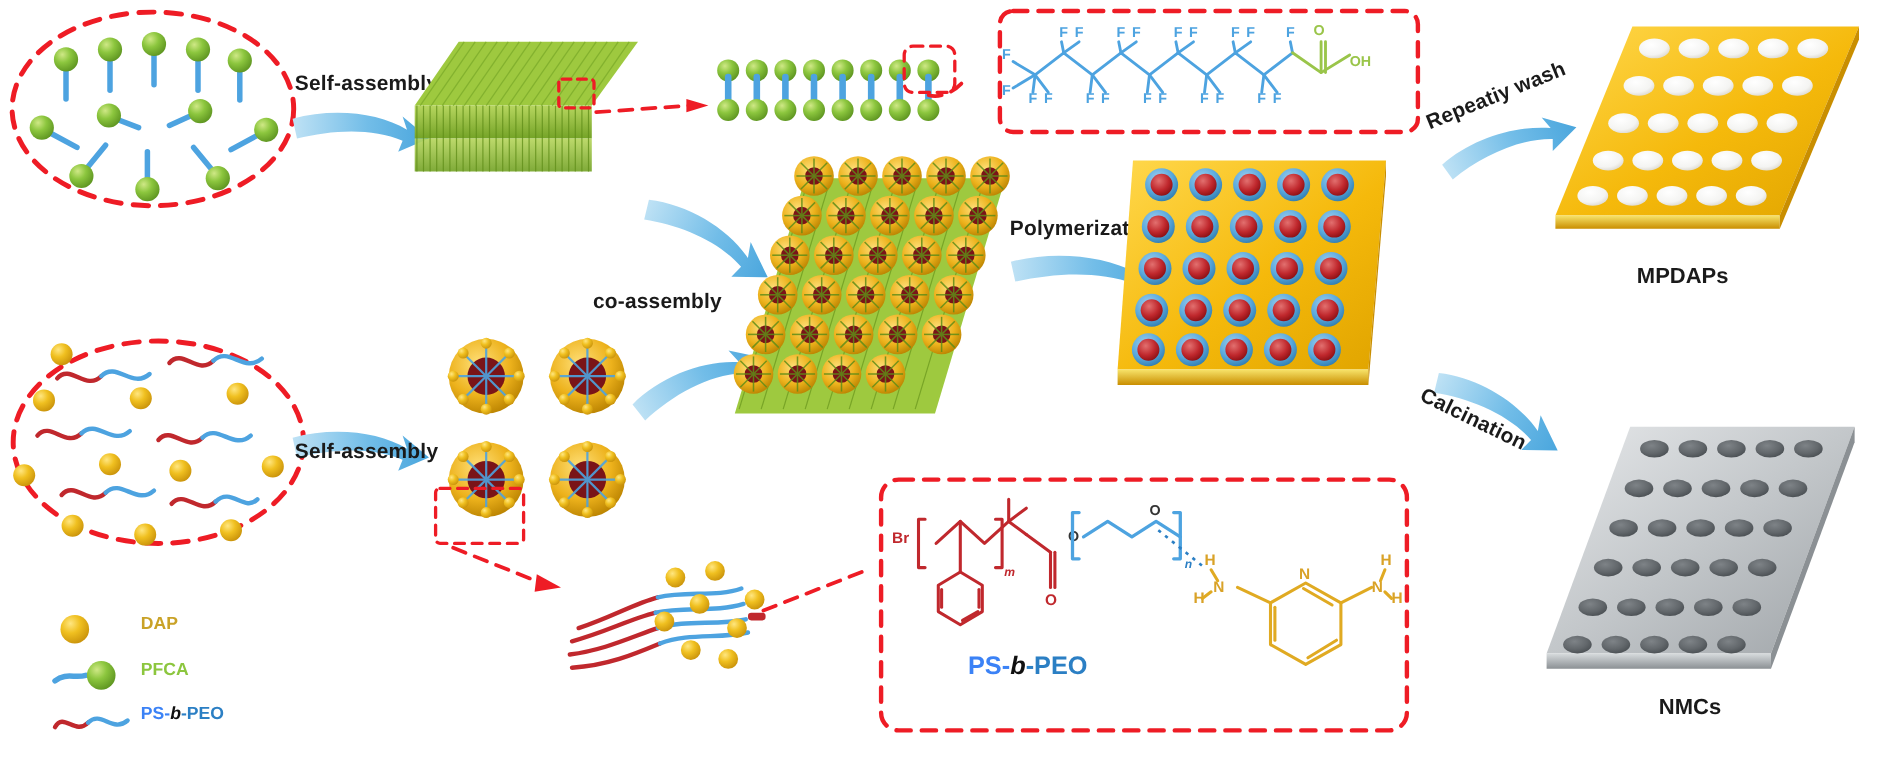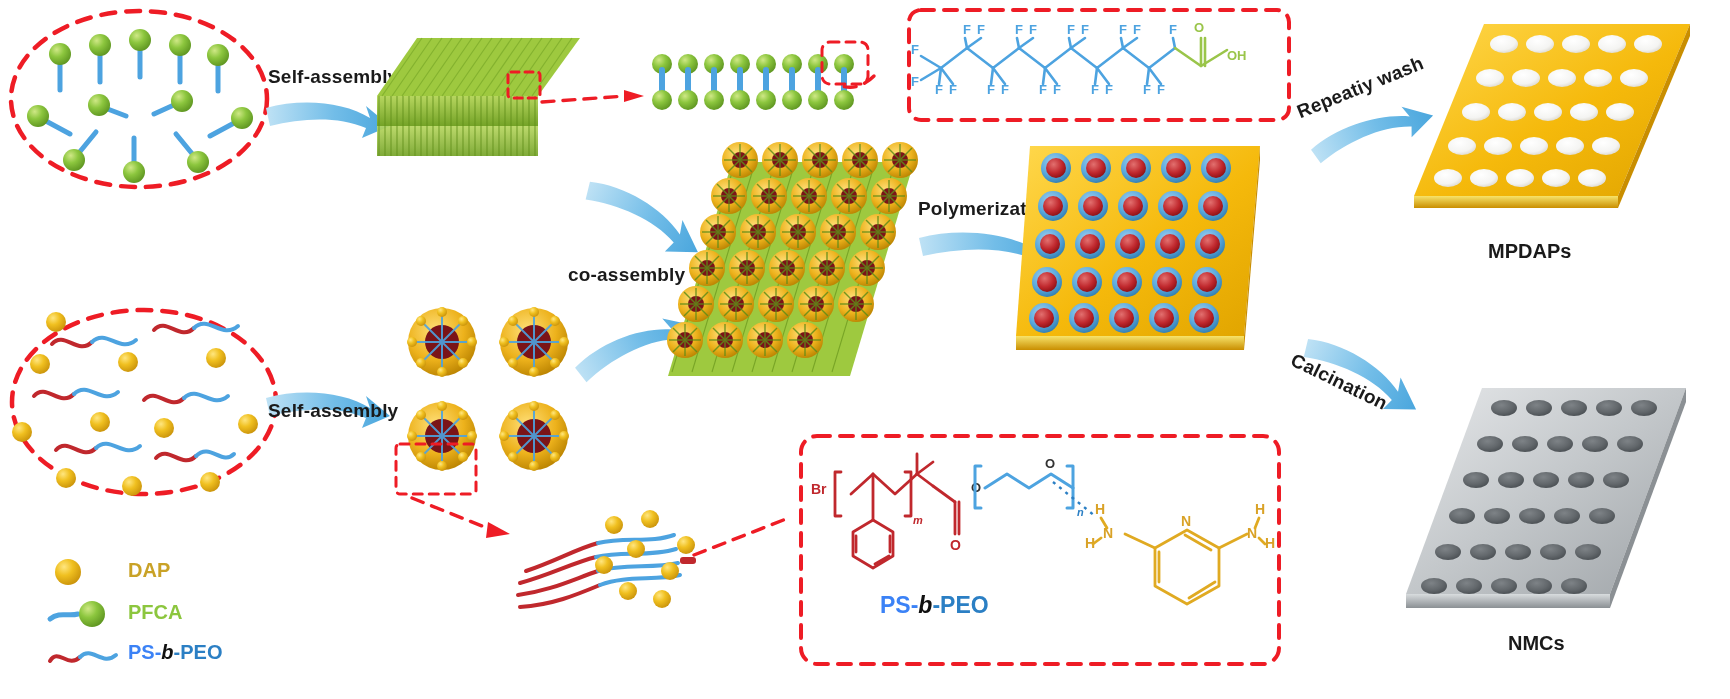--- a/index.html
+++ b/index.html
@@ -3,21 +3,21 @@
 <meta charset="utf-8">
 <style>
   html,body{margin:0;padding:0;background:#fff;}
   body{width:1730px;height:699px;position:relative;overflow:hidden;
        font-family:"Liberation Sans",sans-serif;}
   .stage{position:absolute;inset:0;}
   .abs{position:absolute;}
   .lbl{position:absolute;font-weight:bold;color:#1a1a1a;white-space:nowrap;}
   .lbl-step{font-size:19px;letter-spacing:.2px;}
   .lbl-prod{font-size:20px;}
-  .legend-text{font-size:20px;font-weight:bold;white-space:nowrap;}
+  .legend-text{font-size:16px;font-weight:bold;white-space:nowrap;}
   .c-dap{color:#c9a227;}
   .c-pfca{color:#8cc63e;}
   .c-ps{color:#3b82f6;}
   .c-peo{color:#2b7fc4;}
   .c-b{color:#111;font-style:italic;}
   svg{display:block;overflow:visible;}
   .dash-ell{fill:none;stroke:#ee1c25;stroke-width:4.5;stroke-dasharray:14 11;stroke-linecap:round;}
   .dash-rect{fill:none;stroke:#ee1c25;stroke-width:4;stroke-dasharray:13 10;stroke-linecap:round;}
   .dash-line{fill:none;stroke:#ee1c25;stroke-width:3.4;stroke-dasharray:12 9;stroke-linecap:round;}
   .chem-blue{stroke:#4da3e0;fill:none;stroke-width:2.6;stroke-linecap:round;stroke-linejoin:round;}
@@ -659,21 +659,21 @@
   <svg class="abs" style="left:570px;top:170px;" width="140" height="110">
     <g transform="rotate(26 70 55)">
       <path d="M6 38 C 40 26, 82 30, 110 46 L 106 32 L 134 54 L 104 68 L 108 56 C 80 44, 42 46, 10 56 Z" fill="url(#gArrow)"></path>
     </g>
   </svg>
   <svg class="abs" style="left:570px;top:300px;" width="140" height="110">
     <g transform="rotate(-26 70 55)">
       <path d="M6 38 C 40 26, 82 30, 110 46 L 106 32 L 134 54 L 104 68 L 108 56 C 80 44, 42 46, 10 56 Z" fill="url(#gArrow)"></path>
     </g>
   </svg>
-  <div class="lbl lbl-step" style="left:568px;top:264px;">co-assembly</div>
+  <div class="lbl lbl-step" style="left:539px;top:264px;">co-assembly</div>
 
   <svg class="abs" style="left:662px;top:148px;" width="260" height="250">
 
     <path d="M70 14 L252 14 L188 228 L6 228 Z" fill="#9ec93f"></path>
     <g stroke="#6f9c20" stroke-width="1.1" opacity=".8">
       <line x1="72" y1="18" x2="10" y2="224"></line>
         <line x1="92" y1="18" x2="30" y2="224"></line>
       <line x1="112" y1="18" x2="50" y2="224"></line>
         <line x1="132" y1="18" x2="70" y2="224"></line>
       <line x1="152" y1="18" x2="90" y2="224"></line>

